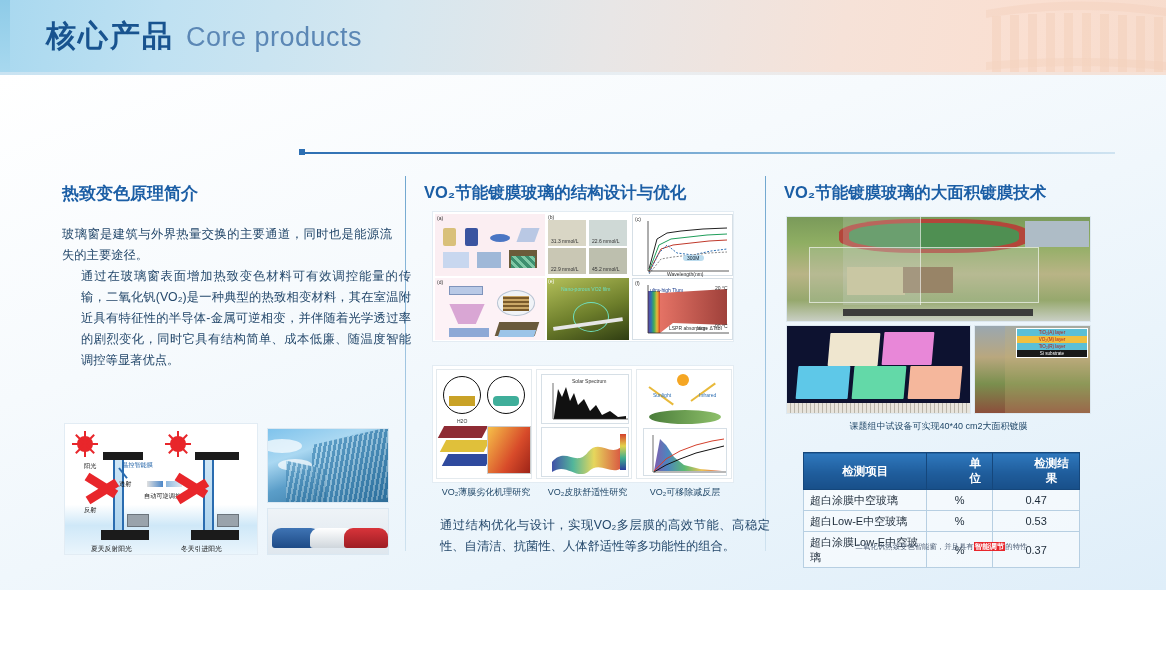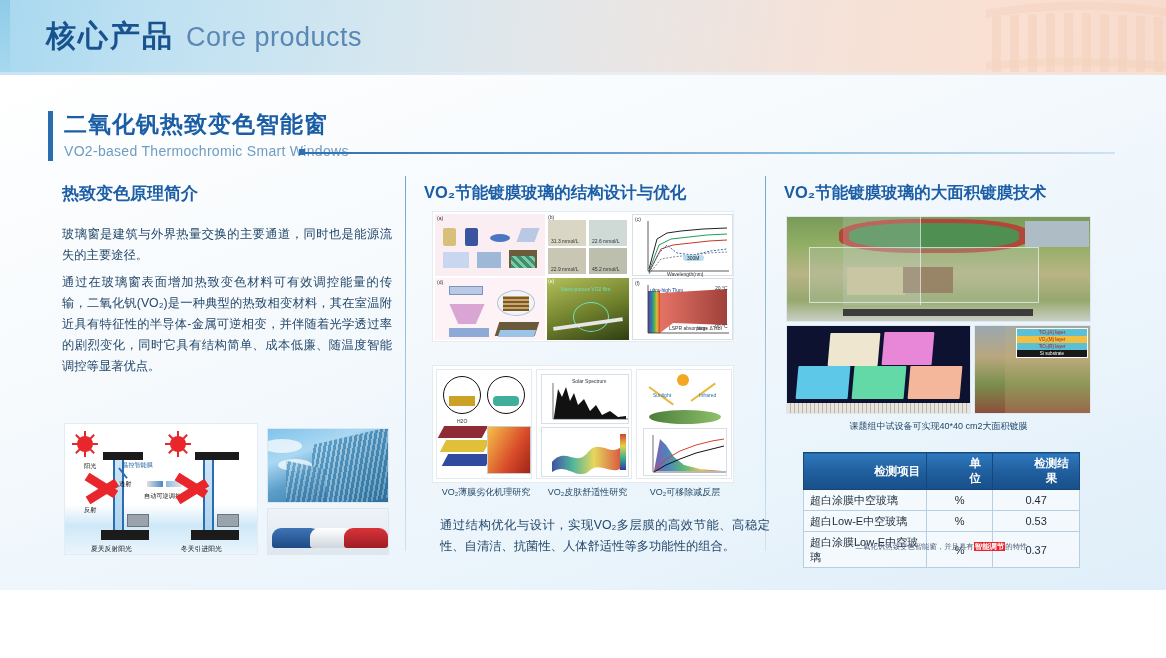--- a/index.html
+++ b/index.html
@@ -53,21 +53,21 @@
   
   .col-head { position: absolute; font-size: 16.5px; font-weight: bold; color: #1b5ea5; white-space: nowrap; }
   .ch1 { left: 62px; top: 182px; font-size: 17px; }
   .ch2 { left: 424px; top: 182px; }
   .ch3 { left: 784px; top: 182px; }
 
   
   .lc-para { position: absolute; left: 62px; width: 330px; font-size: 12.3px; line-height: 21px;
     color: #24486b; text-align: justify; }
   .lc-p1 { top: 224px; }
-  .lc-p2 { top: 272px; }
+  .lc-p2 { top: 266px; margin-left: 19px; }
 
   
   .diagram {
     position: absolute; left: 64px; top: 423px; width: 194px; height: 132px;
     background: linear-gradient(180deg,#ffffff 0%,#ffffff 62%, #cfe8f8 78%, #eaf5fc 100%);
     border: 1px solid #e2ecf4; overflow: hidden;
   }
   .sun { position:absolute; width:16px; height:16px; border-radius:50%; background:#e8262b; }
   .sun::before, .sun::after{ content:''; position:absolute; left:-5px; top:7px; width:26px; height:2px; background:#e8262b;}
   .sun::after { transform: rotate(90deg); }
@@ -135,21 +135,21 @@
      background: repeating-linear-gradient(90deg,#e7e4dc 0 3px,#b9b5aa 3px 4px); }
   .layerbox { position:absolute; right:2px; top:2px; width:72px; border:1px solid #fff; }
   .layerrow { font-size:4.6px; color:#fff; text-align:center; line-height:7px; height:7px; white-space:nowrap;}
   .right-caption { position:absolute; left:786px; top:420px; width:305px; text-align:center;
      font-size:9px; color:#1f4667; }
 
   
   .rtable { position:absolute; left:803px; top:452px; width:277px; border-collapse: collapse; }
   .rtable th {
     background: linear-gradient(180deg,#2f78bd 0%, #1f5d9c 55%, #184f89 100%);
-    color:#fff; font-size:11.5px; font-weight:bold; padding:3px 6px; text-align:right;
+    color:#fff; font-size:11.5px; font-weight:bold; padding:3px 6px; text-align:center;
     border:1px solid #15477c;
   }
   .rtable td { font-size:11px; color:#1c2a38; padding:2.5px 6px; border:1px solid #b7cfe2; background: rgba(255,255,255,.55); }
   .rtable td.c { text-align:center; }
   .rtable th.c { text-align:center;padding-left:37px; }
   .table-note { position:absolute; left:803px; top:542px; width:277px; text-align:center;
      font-size:7.4px; color:#54647a; white-space:nowrap; }
   .table-note .hl { color:#ffffff; background:#e8262b; padding:0 1px; font-weight:bold; }
 
   
@@ -181,25 +181,20 @@
     </svg>
     <div class="header-inner">
       <span class="h-cn">核心产品</span>
       <span class="h-en">Core products</span>
     </div>
     <div class="header-underline"></div>
   </div>
 
   <div class="body-bg"></div>
 
-  <div class="sec-title-wrap">
-    <div class="sec-bar"></div>
-    <div class="sec-cn">二氧化钒热致变色智能窗</div>
-    <div class="sec-en">VO2-based Thermochromic Smart Windows</div>
-  </div>
   <div class="sec-rule-dot"></div>
   <div class="sec-rule"></div>
 
   <div class="vdiv d1"></div>
   <div class="vdiv d2"></div>
 
   <div class="col-head ch1">热致变色原理简介</div>
   <div class="lc-para lc-p1">玻璃窗是建筑与外界热量交换的主要通道，同时也是能源流失的主要途径。</div>
   <div class="lc-para lc-p2">通过在玻璃窗表面增加热致变色材料可有效调控能量的传输，二氧化钒(VO₂)是一种典型的热致相变材料，其在室温附近具有特征性的半导体-金属可逆相变，并伴随着光学透过率的剧烈变化，同时它具有结构简单、成本低廉、随温度智能调控等显著优点。</div>
 

